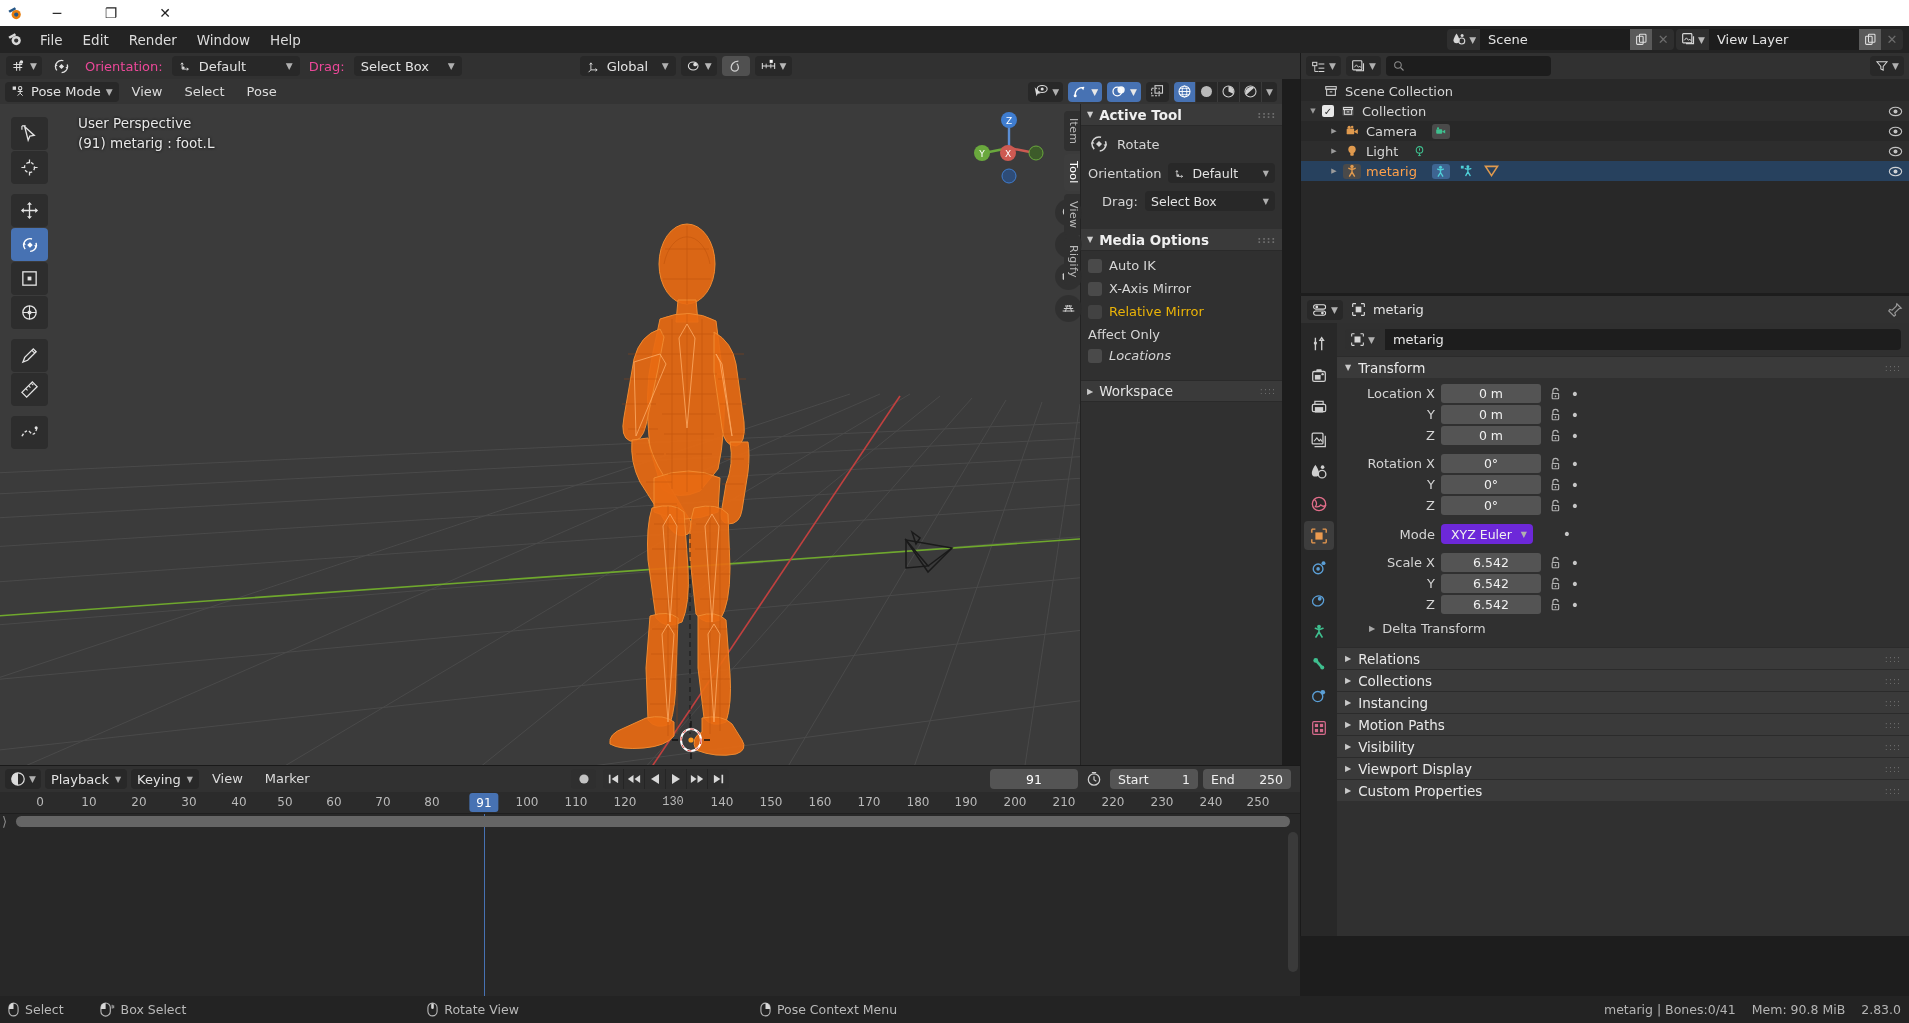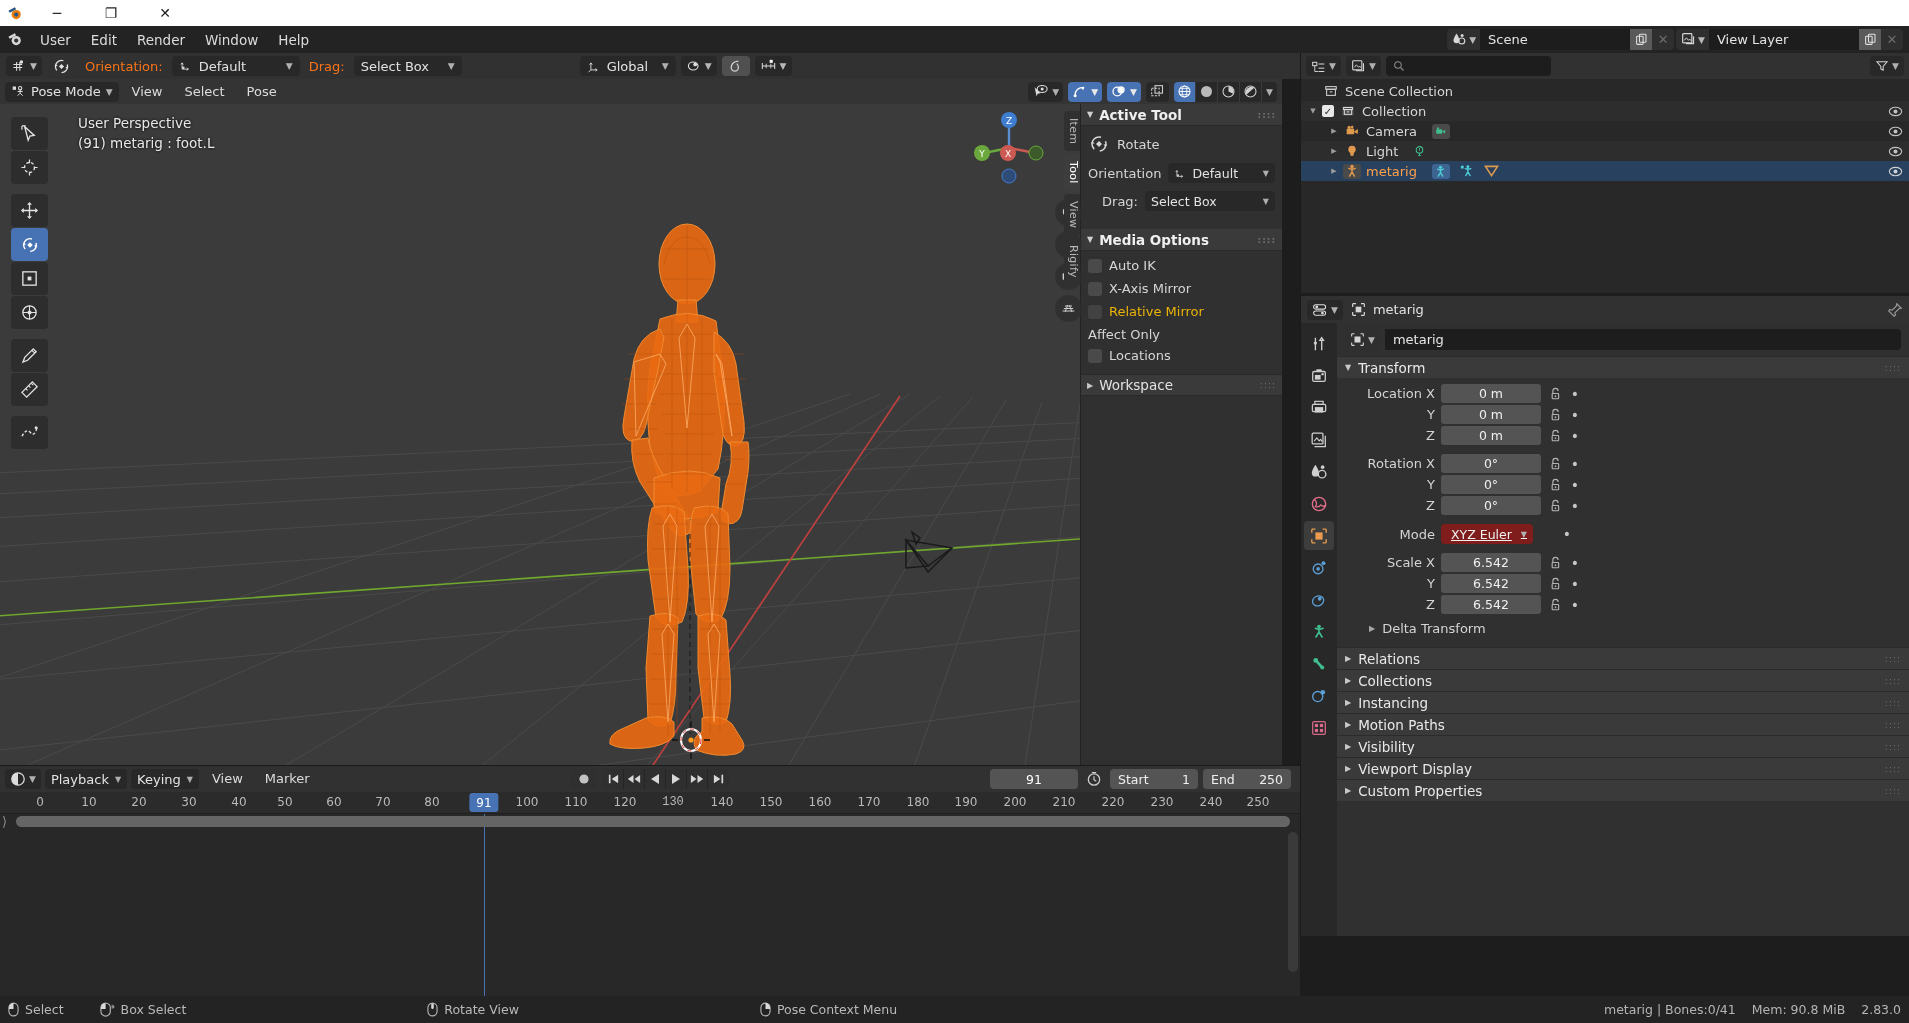--- a/index.html
+++ b/index.html
@@ -61,21 +61,21 @@
   
   .toolsettings {
     position:absolute; left:0; top:53px; width:1909px; height:26px;
     background:#313131; display:flex; align-items:center; padding:0 6px; gap:5px;
   }
   .ts-btn {
     background:#282828; border-radius:4px; height:20px; display:flex;
     align-items:center; padding:0 5px; gap:3px;
   }
   .ts-plain { background:transparent; }
-  .ts-label { font-size:13px; color:#f97316; padding:0 4px; white-space:nowrap; }
+  .ts-label { font-size:13px; color:#ec4899; padding:0 4px; white-space:nowrap; }
   .ts-drop {
     background:#282828; border-radius:4px; height:20px; display:flex;
     align-items:center; padding:0 7px; gap:8px; font-size:13px; color:#e2e2e2;
     min-width:104px; justify-content:space-between;
   }
   .ts-drop .chev { color:#b0b0b0; font-size:9px; }
   .toggle-on { background:#505050; }
 
   
   .viewport {
@@ -246,22 +246,22 @@
   .pr-sec .grip { margin-left:auto; color:#6d6d6d; font-size:9px; letter-spacing:1px; }
   .pr-body { padding:6px 10px 8px 10px; }
   .pr-row { display:flex; align-items:center; gap:6px; margin-bottom:2px; }
   .pr-rlabel { width:88px; text-align:right; font-size:13px; color:#d4d4d4; flex:none; }
   .pr-val {
     background:#545454; border-radius:3px; height:19px; width:100px; flex:none;
     display:flex; align-items:center; justify-content:center;
     font-size:12.5px; color:#f0f0f0;
   }
   .pr-val.drop {
-    background:#7f1d1d; border-radius:4px; width:92px; justify-content:space-between;
-    padding:0 6px 0 10px; height:20px;text-decoration:underline;
+    background:#6d28d9; border-radius:4px; width:92px; justify-content:space-between;
+    padding:0 6px 0 10px; height:20px;
   }
   .pr-lock { width:16px; display:flex; align-items:center; justify-content:center; }
   .pr-dot { width:12px; display:flex; align-items:center; justify-content:center;
             color:#c6c6c6; font-size:14px; }
   .pr-gap { height:7px; }
   .pr-sub { display:flex; align-items:center; gap:7px; padding:5px 0 3px 22px;
             font-size:13px; color:#d4d4d4; }
   .pr-sub .tri { font-size:8px; color:#a8a8a8; }
 
   
@@ -350,21 +350,21 @@
   </div>
 
   <div class="topbar">
     <div class="blender-logo">
       <svg width="17" height="17" viewBox="0 0 24 24">
         <circle cx="13" cy="13.5" r="6.5" fill="#d9d9d9"></circle>
         <circle cx="13" cy="13.5" r="3" fill="#333"></circle>
         <path d="M2 8 L11 3 L13 6 L4 11 Z" fill="#d9d9d9"></path>
       </svg>
     </div>
-    <div class="menu-item">User</div>
+    <div class="menu-item">File</div>
     <div class="menu-item">Edit</div>
     <div class="menu-item">Render</div>
     <div class="menu-item">Window</div>
     <div class="menu-item">Help</div>
 
 
     <div class="topbar-right">
       <div class="scene-ctl">
         <div class="icon-btn-d">
           <svg width="15" height="15" viewBox="0 0 20 20">
@@ -831,21 +831,21 @@
         </div>
         <div class="np-row">
           <span class="np-cb off"></span>
           <span class="np-lbl">X-Axis Mirror</span>
         </div>
         <div class="np-row">
           <span class="np-cb dis"></span>
           <span class="np-lbl np-txt-dis">Relative Mirror</span>
         </div>
         <div class="np-sec">Affect Only</div>
-        <div class="np-row" style="margin-bottom:1px;">
+        <div class="np-row" style="margin-bottom:7px;font-style:italic;">
           <span class="np-cb off"></span>
           <span class="np-lbl">Locations</span>
         </div>
       </div>
 
       <div class="np-collapsed">
         <span class="tri">▶</span>
         <span>Workspace</span>
         <span class="grip">::::</span>
       </div>

